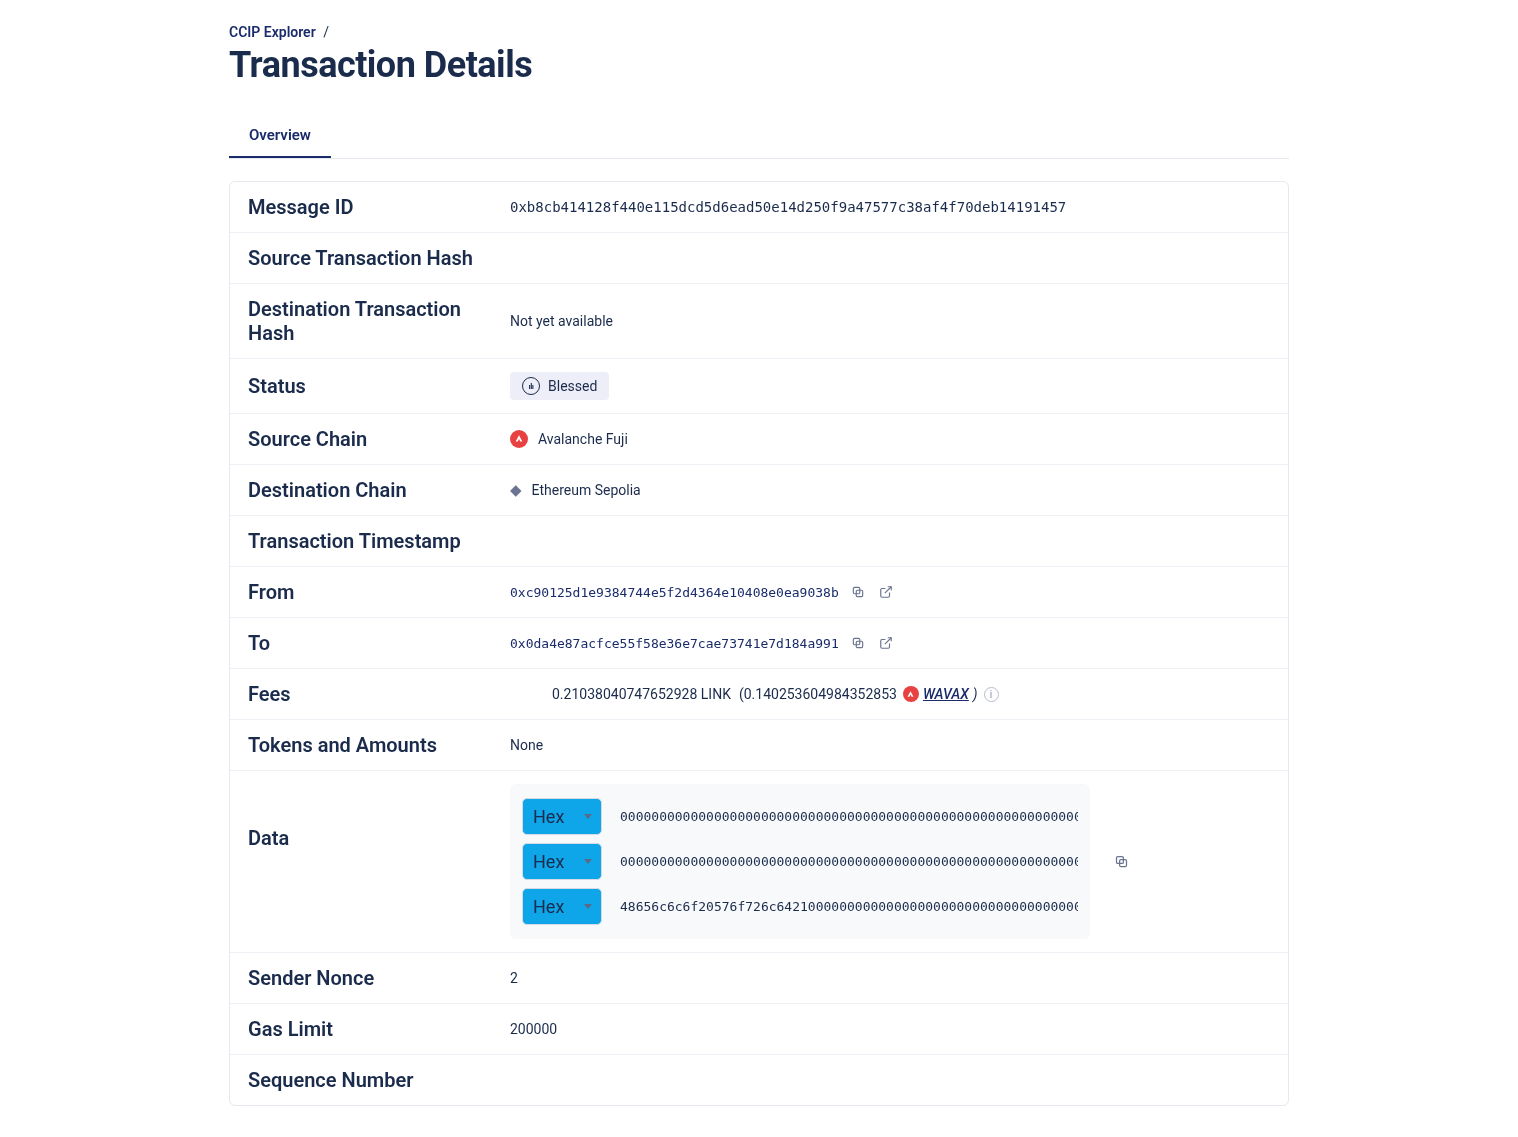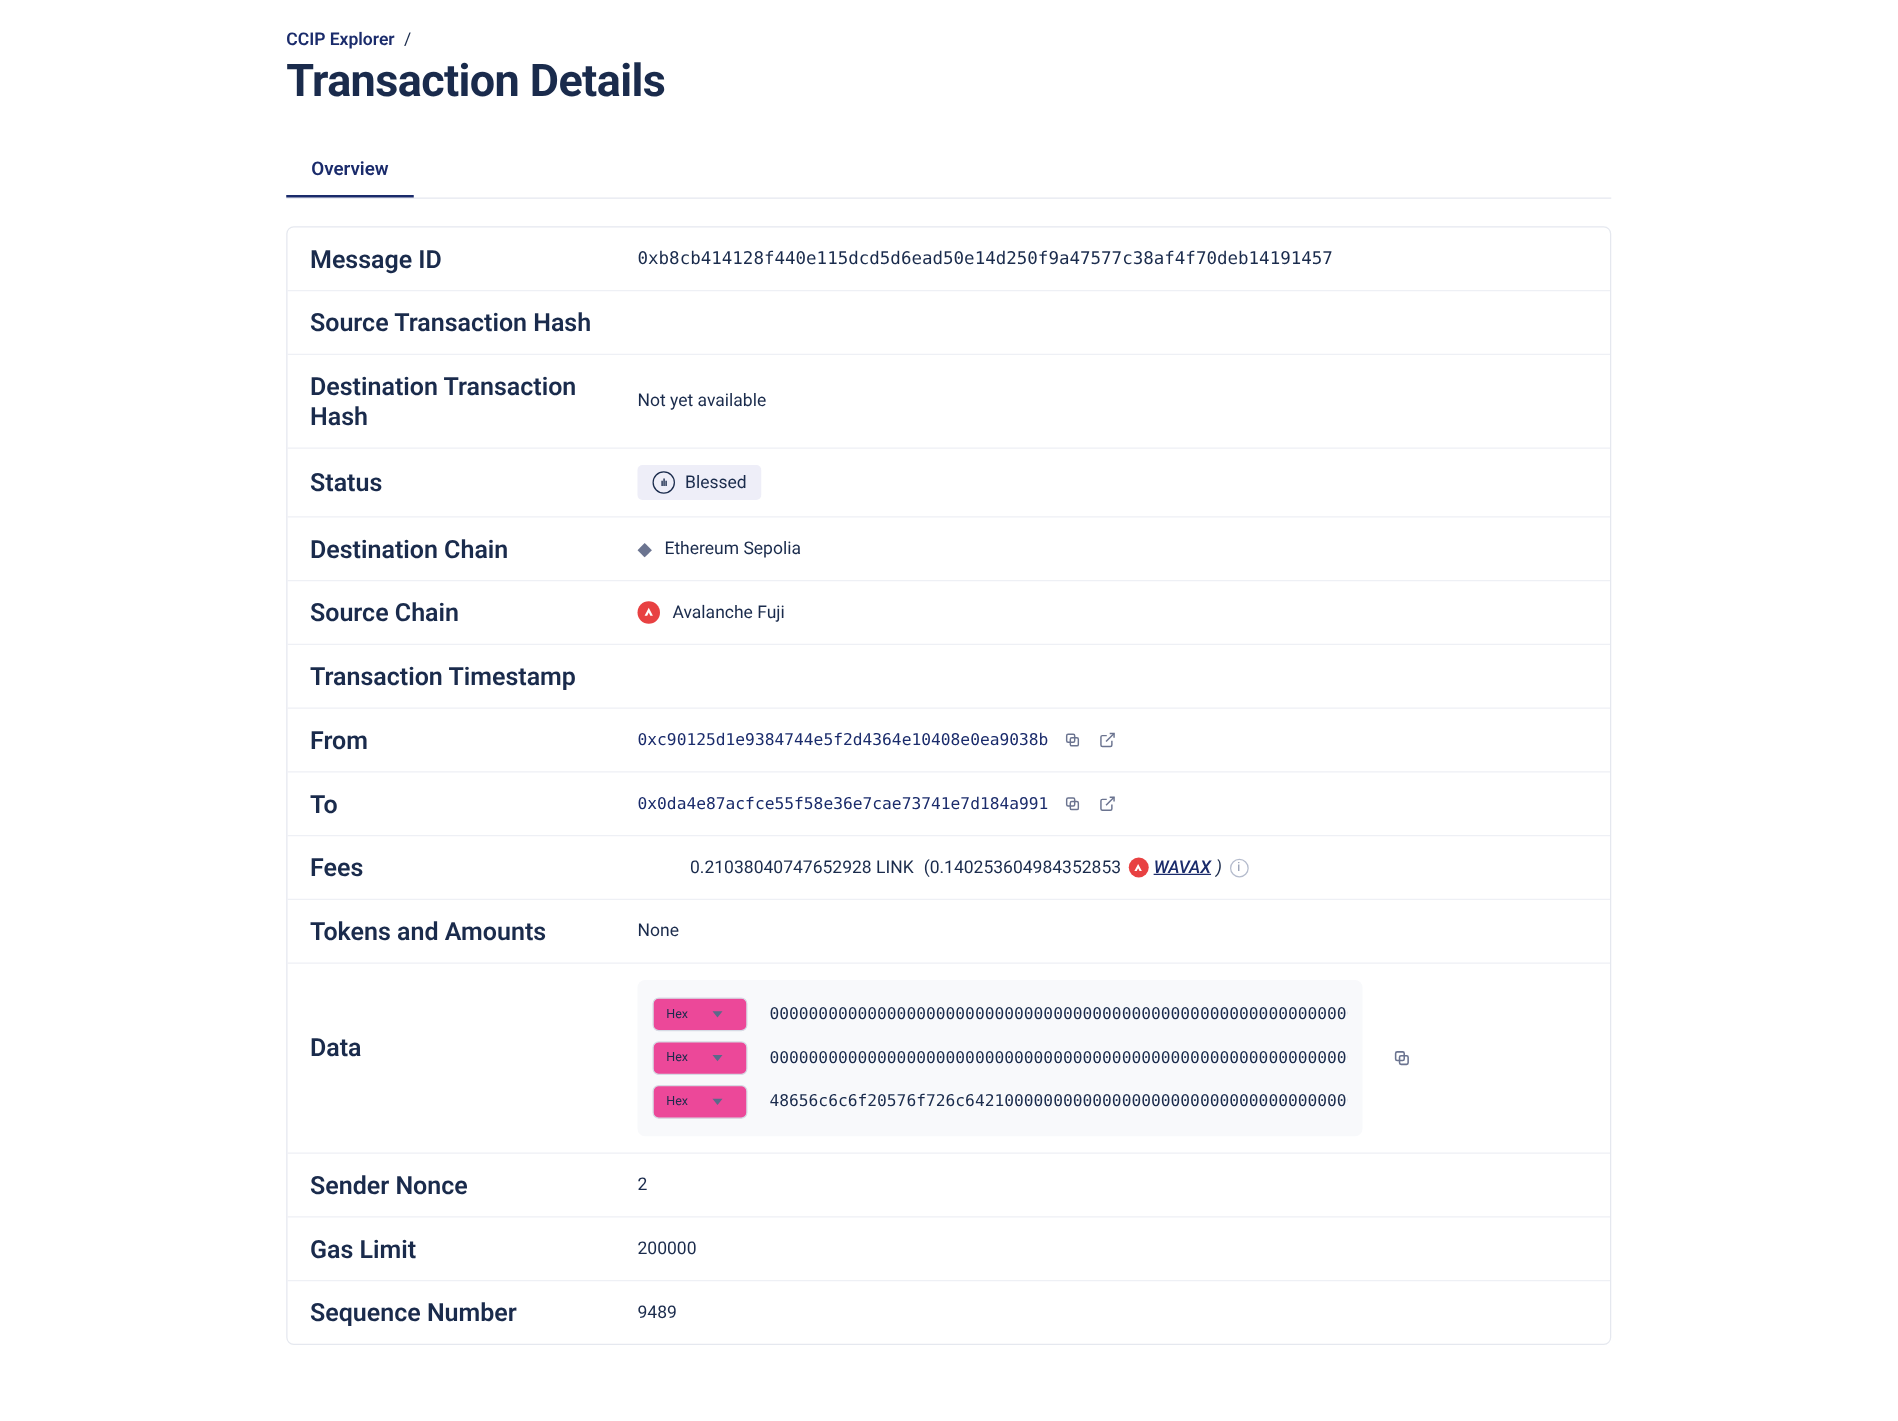--- a/index.html
+++ b/index.html
@@ -127,24 +127,24 @@
   padding: 10px 12px;
   flex: 0 0 auto;
   width: 580px;
 }
 .data-line {
   display: flex; align-items: center; gap: 18px;
   padding: 4px 0;
 }
 .data-select {
   border: 1px solid #d6dae4;
-  background: #ec4899;
+  background: #0ea5e9;
   border-radius: 5px;
   padding: 7px 10px;
-  font-size: 10px;
+  font-size: 18px;
   color: #1a2b4c;
   display: inline-flex; align-items: center; gap: 20px;
   cursor: pointer;
   width: 80px;
   justify-content: flex-start;
 }
 .data-hex {
   font-family: ui-monospace, SFMono-Regular, Menlo, Consolas, monospace;
   font-size: 13px;
   color: #1a2b4c;
@@ -196,36 +196,36 @@
       <div class="label">Status</div>
       <div class="value">
         <span class="status-badge">
           <span class="status-icon-circle">ılı</span>
           <span>Blessed</span>
         </span>
       </div>
     </div>
 
     <div class="row">
-      <div class="label">Destination Chain</div>
-      <div class="value">
-        <span class="eth-icon">◆</span>
-        <span>Ethereum Sepolia</span>
-      </div>
-    </div>
-
-    <div class="row">
       <div class="label">Source Chain</div>
       <div class="value">
         <span class="chain-icon avax">
           <svg width="10" height="10" viewBox="0 0 24 24" fill="white">
               <path d="M12 3 L20 18 L15 18 L12 12 L9 18 L4 18 Z"></path>
             </svg>
         </span>
         <span>Avalanche Fuji</span>
+      </div>
+    </div>
+
+    <div class="row">
+      <div class="label">Destination Chain</div>
+      <div class="value">
+        <span class="eth-icon">◆</span>
+        <span>Ethereum Sepolia</span>
       </div>
     </div>
 
     <div class="row">
       <div class="label">Transaction Timestamp</div>
     </div>
 
     <div class="row">
       <div class="label">From</div>
       <div class="value">
@@ -329,17 +329,16 @@
       <div class="value">2</div>
     </div>
 
     <div class="row">
       <div class="label">Gas Limit</div>
       <div class="value">200000</div>
     </div>
 
     <div class="row">
       <div class="label">Sequence Number</div>
-      <div class="value">9489</div>
     </div>
 
   </div>
 </div>
 
 </body></html>

